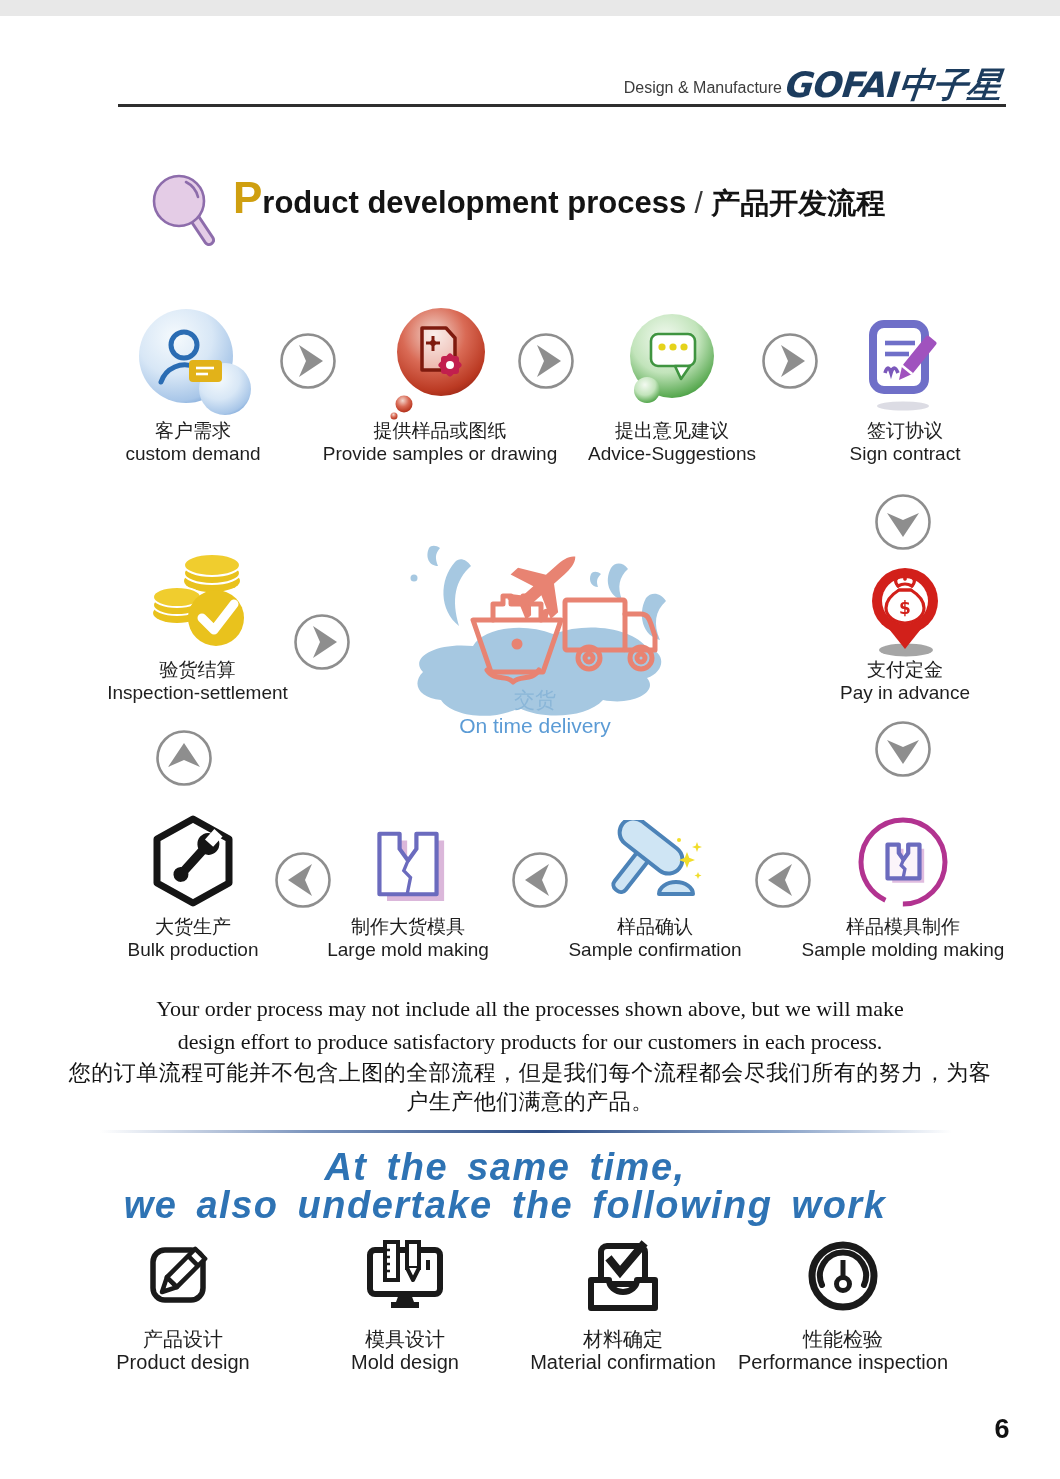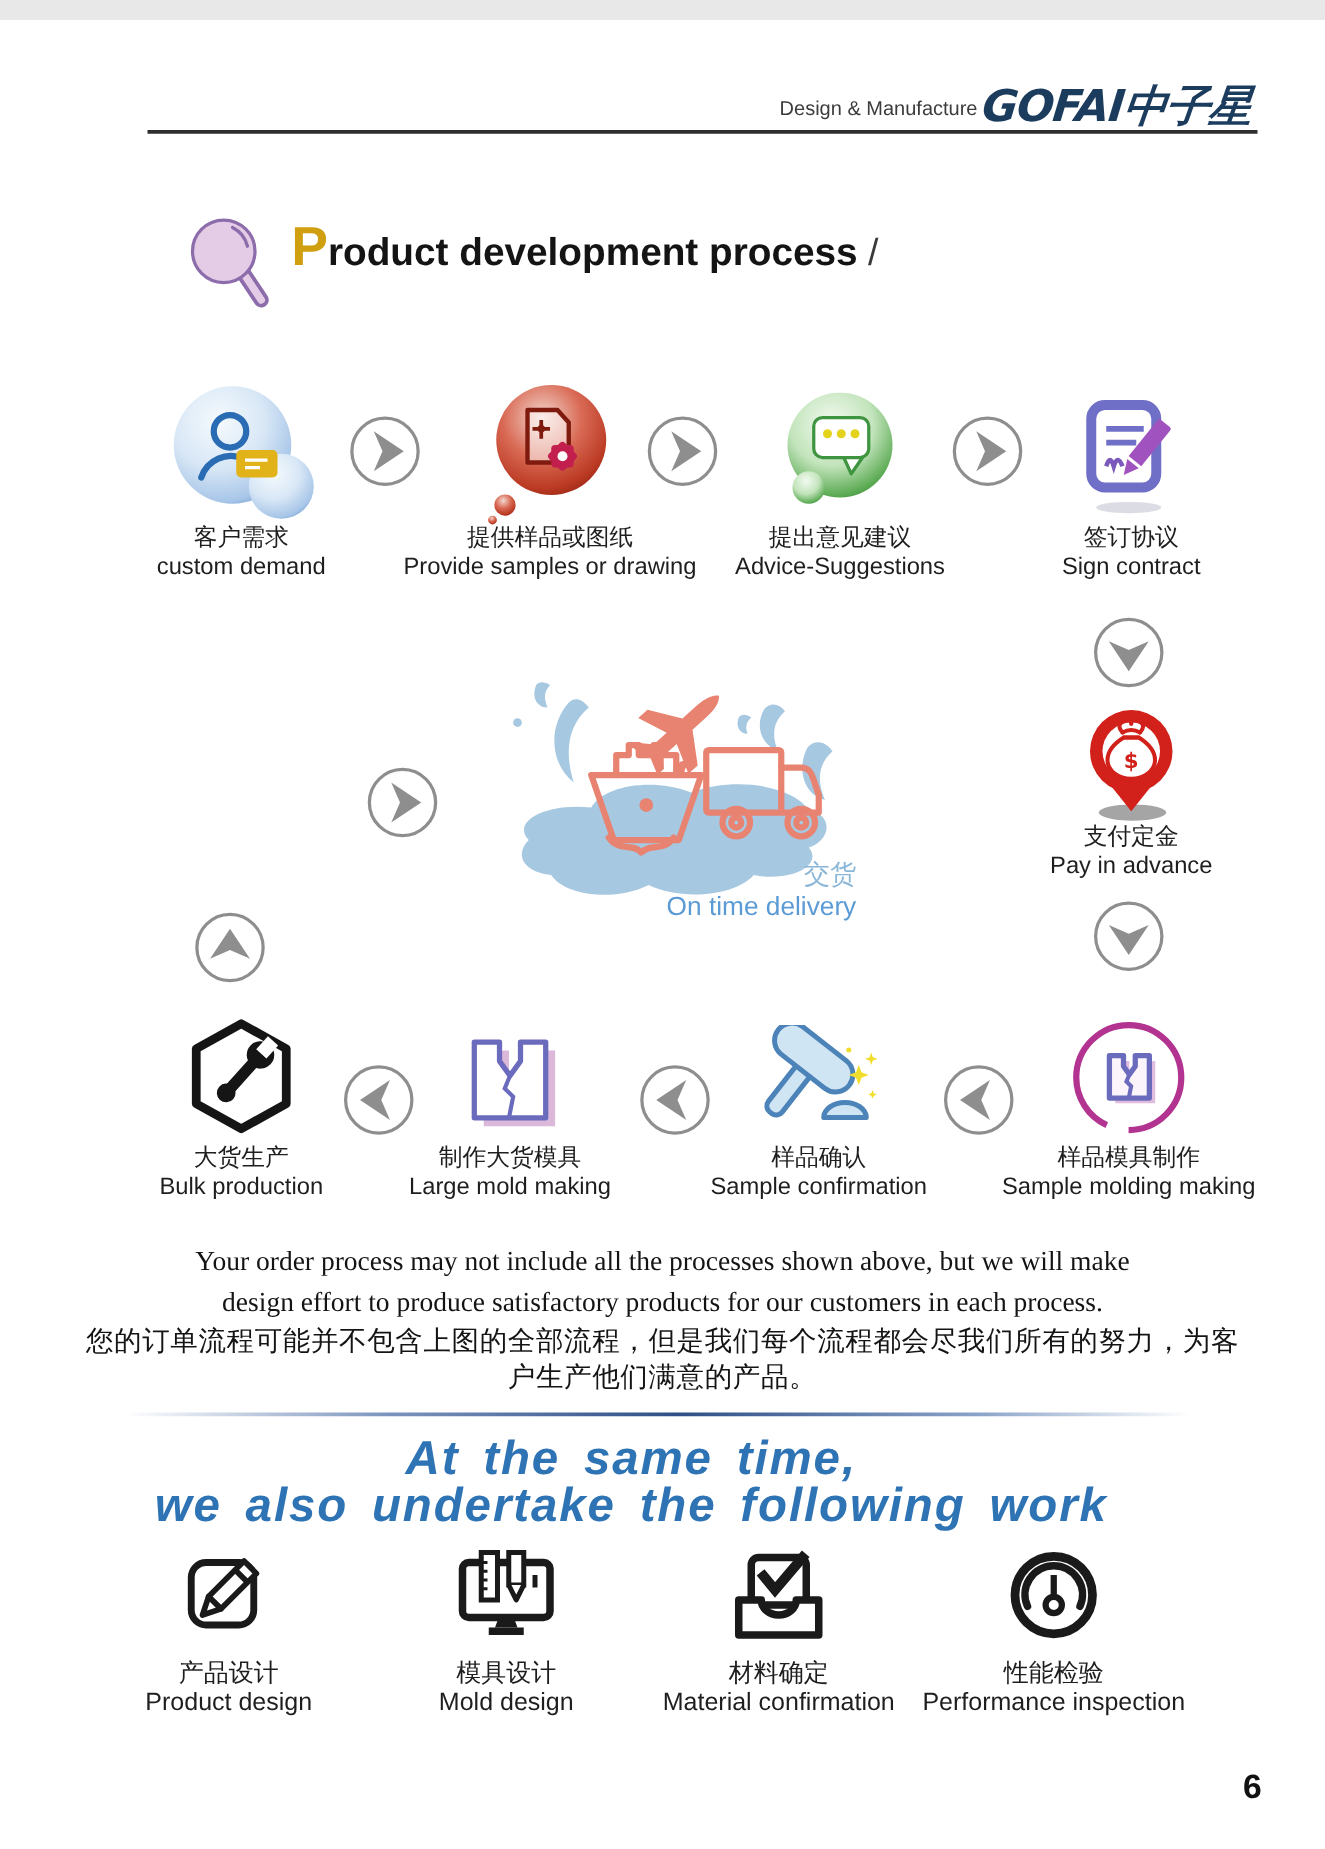--- a/index.html
+++ b/index.html
@@ -31,21 +31,21 @@
   .note .nen { font-size:22px; line-height:33px; }
   .note .nzh { font-size:22px; line-height:29px; letter-spacing:.5px; }
   
   .divider { left:100px; top:1114px; width:852px; height:3px;
     background:linear-gradient(to right, rgba(90,120,170,0), #7a93bc 25%, #2f4f86 52%, #8aa3c8 80%, rgba(90,120,170,0)); }
   
   .hand { left:5px; top:1132px; width:1000px; text-align:center; color:#2e73b4;
     font-weight:bold; font-style:italic; font-size:38px; line-height:38px;
     letter-spacing:1.5px; word-spacing:7px; }
   
-  .deliv-text { left:385px; top:672px; width:300px; text-align:right; }
+  .deliv-text { left:385px; top:672px; width:300px; text-align:center; }
   .deliv-zh { font-size:21px; color:#8ab6d8; line-height:24px; }
   .deliv-en { font-size:21px; color:#5b9bd5; line-height:27px; }
   
   .pagenum { left:980px; top:1398px; width:44px; text-align:center; font-size:27px; font-weight:bold; color:#111; }
 </style>
 </head>
 <body>
 
 <div class="page">
 
@@ -53,21 +53,21 @@
   <div class="abs logo">GOFAI中子星</div>
   <div class="abs header-line"></div>
 
   <svg class="abs" style="left:150px;top:156px" width="66" height="76" viewBox="0 0 66 76">
     <path d="M45 47 L59 68" stroke="#8d6cab" stroke-width="12" stroke-linecap="round"></path>
     <path d="M45 47 L59 68" stroke="#e4cce6" stroke-width="6" stroke-linecap="round"></path>
     <circle cx="29" cy="29" r="25" fill="#e4cce6" stroke="#8d6cab" stroke-width="2.6"></circle>
     <path d="M36 10 A23 23 0 0 1 48 25" fill="none" stroke="#8d6cab" stroke-width="2.6" stroke-linecap="round"></path>
   </svg>
   <div class="abs title-wrap">
-    <span class="title-initial">P</span><span class="title-rest">roduct development process</span><span class="title-sep"> / </span>
+    <span class="title-initial">P</span><span class="title-rest">roduct development process</span><span class="title-sep"> / </span><span class="title-zh">产品开发流程</span>
   </div>
 
   <div class="node" style="left:93px;top:292px;width:200px">
     <div class="icon-box" style="height:112px">
       <svg width="118" height="108" viewBox="0 0 118 108">
         <defs>
           <radialGradient id="gb" cx="0.38" cy="0.3" r="0.8">
             <stop offset="0" stop-color="#f5fafd"></stop>
               <stop offset="0.5" stop-color="#d8e7f6"></stop>
             <stop offset="0.85" stop-color="#a8c6e8"></stop>
@@ -173,20 +173,40 @@
     <div class="en">Sign contract</div>
   </div>
 
   <svg class="arrow" style="left:874px;top:477px" viewBox="0 0 58 58">
     <circle cx="29" cy="29" r="26.5" fill="#fff" stroke="#8e8e8e" stroke-width="2.6"></circle>
     <g transform="rotate(90 29 29)">
         <path d="M20 13 L44 29 L20 45 L27 29 Z" fill="#8e8e8e"></path>
       </g>
   </svg>
 
+  <div class="node" style="left:95px;top:537px;width:205px">
+    <div class="icon-box" style="height:106px">
+      <svg width="104" height="94" viewBox="0 0 104 94">
+        <g>
+          <ellipse cx="66" cy="28" rx="28" ry="11" fill="#e9c21d"></ellipse>
+          <ellipse cx="66" cy="20" rx="28" ry="11" fill="#e9c21d" stroke="#fff" stroke-width="2"></ellipse>
+          <ellipse cx="66" cy="12" rx="28" ry="11" fill="#f0cd2e" stroke="#fff" stroke-width="2"></ellipse>
+        </g>
+        <g>
+          <ellipse cx="31" cy="60" rx="24" ry="10" fill="#e9c21d"></ellipse>
+          <ellipse cx="31" cy="52" rx="24" ry="10" fill="#e9c21d" stroke="#fff" stroke-width="2"></ellipse>
+          <ellipse cx="31" cy="44" rx="24" ry="10" fill="#f0cd2e" stroke="#fff" stroke-width="2"></ellipse>
+        </g>
+        <circle cx="70" cy="65" r="28" fill="#e9c21d"></circle>
+        <path d="M56 65 L68 77 L88 51" fill="none" stroke="#fff" stroke-width="9" stroke-linecap="round" stroke-linejoin="round"></path>
+      </svg>
+    </div>
+    <div class="zh">验货结算</div>
+    <div class="en">Inspection-settlement</div>
+  </div>
 
   <svg class="arrow" style="left:293px;top:597px" viewBox="0 0 58 58">
     <circle cx="29" cy="29" r="26.5" fill="#fff" stroke="#8e8e8e" stroke-width="2.6"></circle>
     <path d="M20 13 L44 29 L20 45 L27 29 Z" fill="#8e8e8e"></path>
   </svg>
 
   <svg class="abs" style="left:395px;top:508px" width="285" height="210" viewBox="0 0 285 210">
     <g fill="#a6c8e1">
       <path d="M28 148 C14 134 40 118 78 122 C88 104 128 98 158 110 C196 96 240 106 252 124 C272 128 270 148 252 154 C264 168 238 182 208 176 C192 194 148 196 124 184 C96 198 56 192 46 176 C24 174 16 160 28 148 Z"></path>
       <path d="M60 38 C44 56 44 86 64 102 C56 76 60 56 76 42 C70 34 64 34 60 38 Z"></path>

